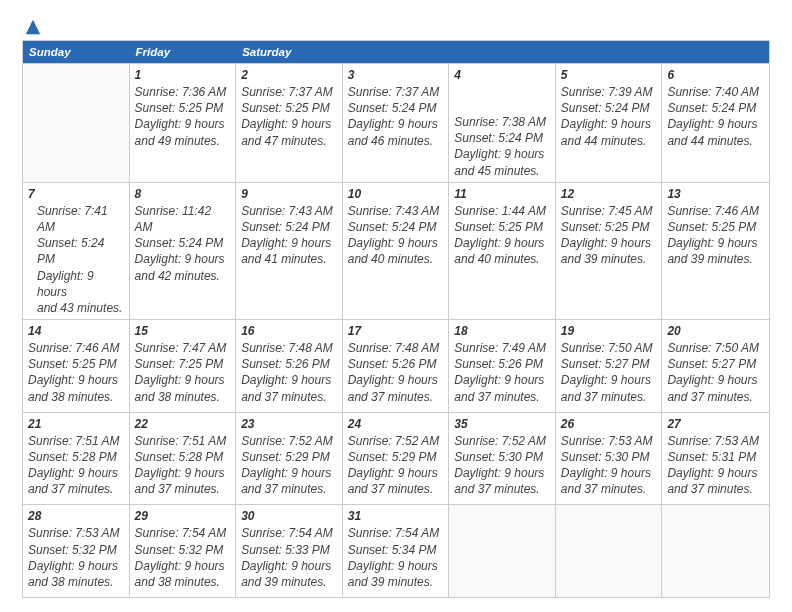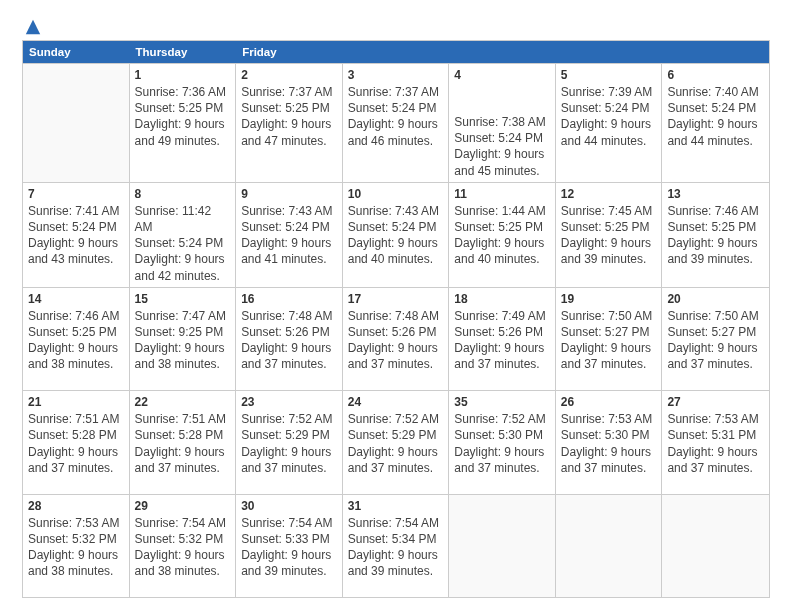--- a/index.html
+++ b/index.html
@@ -58,20 +58,21 @@
     .location {
       font-size: 14px;
       color: #555;
       margin-top: 2px;
     }
     .calendar {
       flex: 1;
       display: flex;
       flex-direction: column;
       border: 1px solid #ccc;
+      font-style: italic;
     }
     .cal-header-row {
       display: grid;
       grid-template-columns: repeat(7, 1fr);
       background: #2a6ab5;
     }
     .cal-header-cell {
       color: #fff;
       font-size: 11.5px;
       font-weight: bold;
@@ -130,22 +131,22 @@
     </div>
     <div class="title-block">
       <div class="month-title"></div>
       <div class="location"></div>
     </div>
   </div>
 
   <div class="calendar">
     <div class="cal-header-row" id="cal-header">
         <div class="cal-header-cell">Sunday</div>
-        <div class="cal-header-cell">Thursday</div>
         <div class="cal-header-cell">Friday</div>
+        <div class="cal-header-cell">Saturday</div>
       </div>
     <div class="cal-body" id="cal-body">
         <div class="cal-row">
           <div class="cal-cell empty"></div>
           <div class="cal-cell">
             <div class="day-number">1</div>
             <div class="day-info" style="white-space: pre-line;">Sunrise: 7:36 AM
 Sunset: 5:25 PM
 Daylight: 9 hours
 and 49 minutes.</div>
@@ -182,21 +183,21 @@
             <div class="day-number">6</div>
             <div class="day-info" style="white-space: pre-line;">Sunrise: 7:40 AM
 Sunset: 5:24 PM
 Daylight: 9 hours
 and 44 minutes.</div>
           </div>
         </div>
         <div class="cal-row">
           <div class="cal-cell">
             <div class="day-number">7</div>
-            <div class="day-info" style="white-space: pre-line;">Sunrise: 7:41 AM
+            <div class="day-info" style="white-space: pre-line; margin-left: 9px;">Sunrise: 7:41 AM
 Sunset: 5:24 PM
 Daylight: 9 hours
 and 43 minutes.</div>
           </div>
           <div class="cal-cell">
             <div class="day-number">8</div>
             <div class="day-info" style="white-space: pre-line;">Sunrise: 11:42 AM
 Sunset: 5:24 PM
 Daylight: 9 hours
 and 42 minutes.</div>
@@ -241,21 +242,21 @@
           <div class="cal-cell">
             <div class="day-number">14</div>
             <div class="day-info" style="white-space: pre-line;">Sunrise: 7:46 AM
 Sunset: 5:25 PM
 Daylight: 9 hours
 and 38 minutes.</div>
           </div>
           <div class="cal-cell">
             <div class="day-number">15</div>
             <div class="day-info" style="white-space: pre-line;">Sunrise: 7:47 AM
-Sunset: 9:25 PM
+Sunset: 7:25 PM
 Daylight: 9 hours
 and 38 minutes.</div>
           </div>
           <div class="cal-cell">
             <div class="day-number">16</div>
             <div class="day-info" style="white-space: pre-line;">Sunrise: 7:48 AM
 Sunset: 5:26 PM
 Daylight: 9 hours
 and 37 minutes.</div>
           </div>

